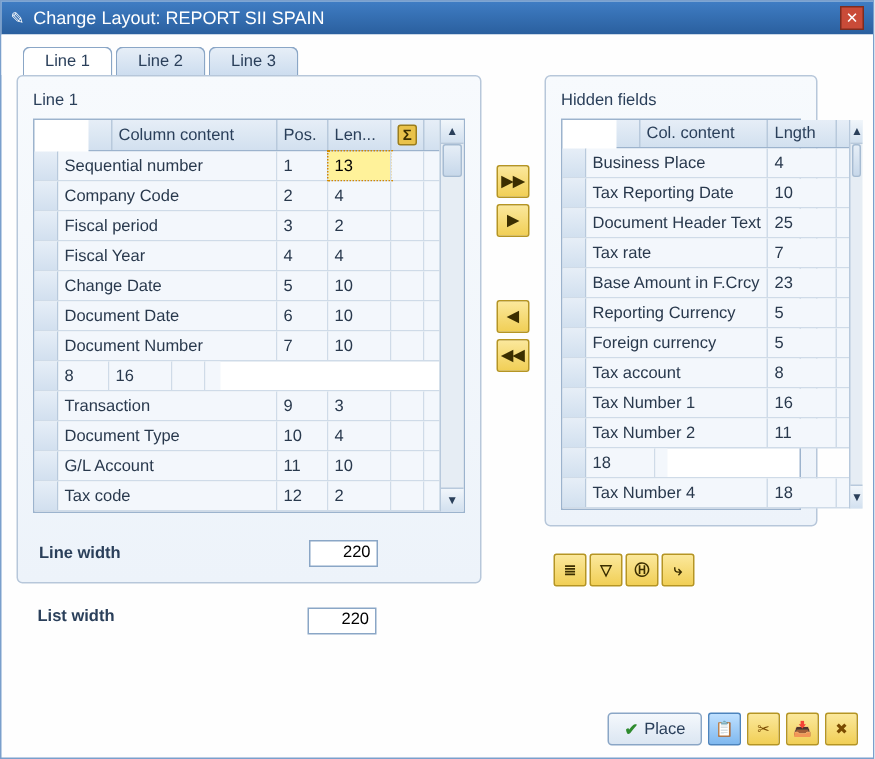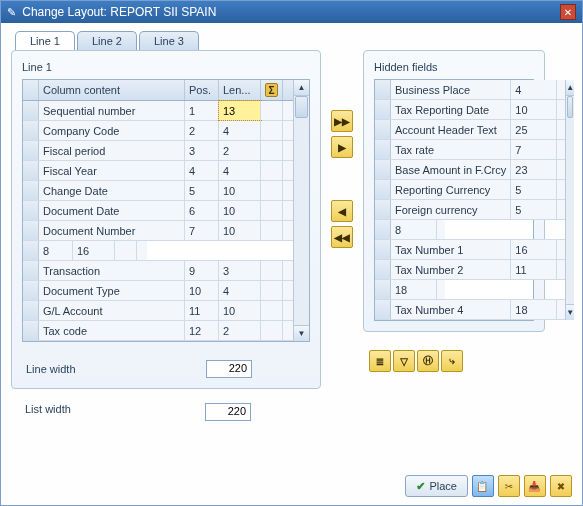--- a/index.html
+++ b/index.html
@@ -83,20 +83,21 @@
   .grid{
     display:flex;
     border:1px solid #9cb3cd;
     background:#fff;
   }
   .grid-table{flex:1;}
   .grid-header{
     display:flex;
     background: linear-gradient(#e6eef7,#d2e0ef);
     border-bottom:1px solid #9cb3cd;
+    margin-left:36px;
   }
   .gh{
     padding:3px 4px;
     border-right:1px solid #b8c9dc;
     color:#2a3f5a;
     font-size:11px;
     overflow:hidden; white-space:nowrap;
     display:flex;align-items:center;
   }
   .rowmark{width:16px;flex:none;}
@@ -187,21 +188,21 @@
     display:flex;align-items:flex-start;gap:10px;
     padding-left:14px;
   }
   .numbox{
     width:46px;height:18px;
     border:1px solid #8aa6c6;
     background:#fff;
     text-align:right;
     padding:1px 4px;
   }
-  .fieldlabel{width:170px;color:#2a3f5a;}
+  .fieldlabel{width:170px;color:#2a3f5a;font-weight:bold;}
   .toolbar-right{
     display:flex;gap:2px; margin-top:18px; margin-left:6px;
   }
   .footer{
     position:absolute;
     right:10px; bottom:8px;
     display:flex;align-items:center;gap:4px;
   }
   .copybtn{
     height:22px;
@@ -376,36 +377,42 @@
         <div style="height:34px"></div>
         <div class="sqbtn">◀</div>
         <div class="sqbtn">◀◀</div>
       </div>
 
       <div>
       <div class="groupbox right">
         <div class="legend">Hidden fields</div>
         <div class="grid">
           <div class="grid-table">
+            <div class="grid-header">
+              <div class="gh rowmark"></div>
+              <div class="gh col-content">Col. content</div>
+              <div class="gh col-len">Lngth</div>
+              <div class="gh col-gap"></div>
+            </div>
             <div class="grid-body" id="right-rows">
                   <div class="gridrow">
                     <div class="gc rowmark"></div>
                     <div class="gc col-content">Business Place</div>
                     <div class="gc col-len">4</div>
                     <div class="gc col-gap" style="border-right:none"></div>
                   </div>
                   <div class="gridrow">
                     <div class="gc rowmark"></div>
                     <div class="gc col-content">Tax Reporting Date</div>
                     <div class="gc col-len">10</div>
                     <div class="gc col-gap" style="border-right:none"></div>
                   </div>
                   <div class="gridrow">
                     <div class="gc rowmark"></div>
-                    <div class="gc col-content">Account Header Text</div>
+                    <div class="gc col-content">Document Header Text</div>
                     <div class="gc col-len">25</div>
                     <div class="gc col-gap" style="border-right:none"></div>
                   </div>
                   <div class="gridrow">
                     <div class="gc rowmark"></div>
                     <div class="gc col-content">Tax rate</div>
                     <div class="gc col-len">7</div>
                     <div class="gc col-gap" style="border-right:none"></div>
                   </div>
                   <div class="gridrow">
@@ -421,20 +428,21 @@
                     <div class="gc col-gap" style="border-right:none"></div>
                   </div>
                   <div class="gridrow">
                     <div class="gc rowmark"></div>
                     <div class="gc col-content">Foreign currency</div>
                     <div class="gc col-len">5</div>
                     <div class="gc col-gap" style="border-right:none"></div>
                   </div>
                   <div class="gridrow">
                     <div class="gc rowmark"></div>
+                    <div class="gc col-content">Tax account</div>
                     <div class="gc col-len">8</div>
                     <div class="gc col-gap" style="border-right:none"></div>
                   </div>
                   <div class="gridrow">
                     <div class="gc rowmark"></div>
                     <div class="gc col-content">Tax Number 1</div>
                     <div class="gc col-len">16</div>
                     <div class="gc col-gap" style="border-right:none"></div>
                   </div>
                   <div class="gridrow">

